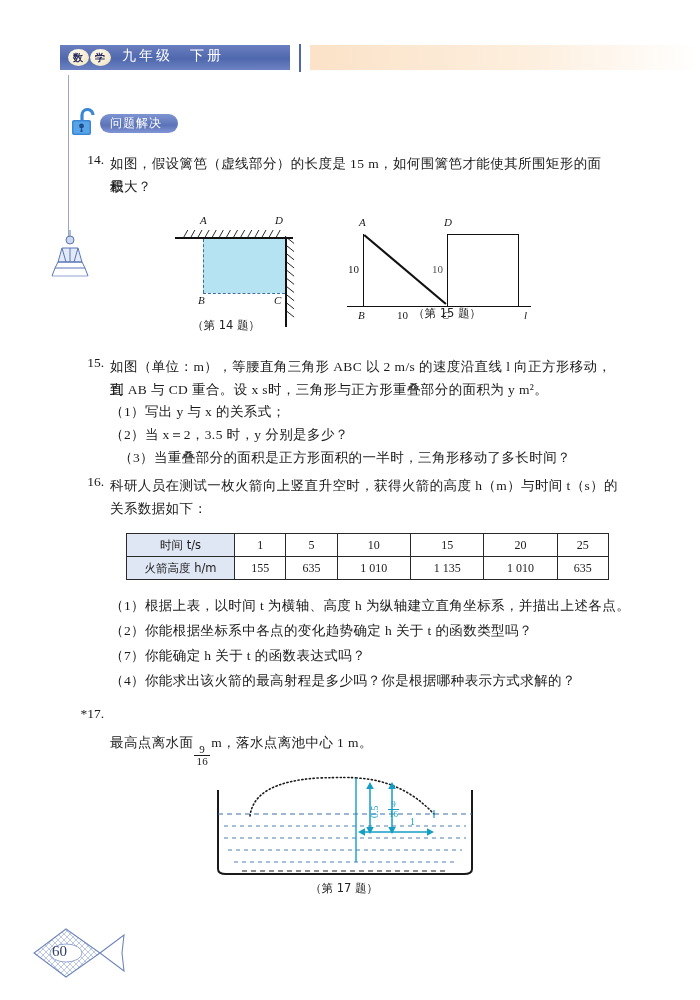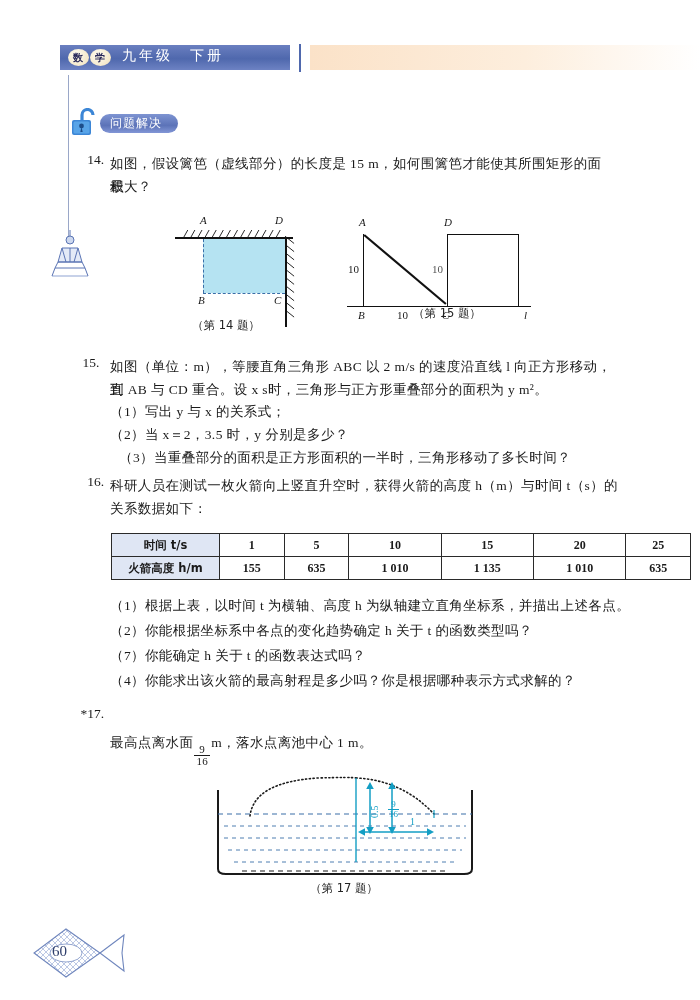--- a/index.html
+++ b/index.html
@@ -117,24 +117,23 @@
     position: absolute; left: 102px; top: 26px; width: 72px; height: 72px;
     border: 1.4px solid #111; border-bottom: none;
   }
   #fig15 .sq-left { position: absolute; left: 102px; top: 26px; width: 1.4px; height: 72px; background: #111; }
   #fig15 .hyp {
     position: absolute; left: 18px; top: 26px; width: 86px; height: 72px;
   }
 
   
   #tbl16 {
-    position: absolute; left: 111px; top: 533px; width: 580px;
+    position: absolute; left: 126px; top: 533px; width: 483px;
     border-collapse: collapse;
     font-size: 12px;
-    font-weight: bold;
   }
   #tbl16 td {
     border: 1px solid #2a2a2a;
     height: 23px; text-align: center; vertical-align: middle;
     font-family: "Liberation Serif", serif;
   }
   #tbl16 td.hdr {
     background: #dfe6f4; width: 108px;
     font-family: "DejaVu Sans", sans-serif; font-size: 11.5px;
   }
@@ -254,21 +253,21 @@
     <span class="lbl" style="left:99px; top:8px;">D</span>
     <span class="lbl" style="left:13px; top:101px;">B</span>
     <span class="lbl" style="left:97px; top:101px;">C</span>
     <span class="lbl" style="left:179px; top:101px;">l</span>
     <span class="lbl" style="left:3px; top:55px; font-style:normal;">10</span>
     <span class="lbl" style="left:52px; top:101px; font-style:normal;">10</span>
     <span class="lbl" style="left:87px; top:55px; font-style:normal; color:#555;">10</span>
     <span class="figcap" style="left:68px; top:98px;">（第 15 题）</span>
   </div>
 
-  <div class="pnum" style="left:78px; top:355px; width:26px;text-align:center;">15.</div>
+  <div class="pnum" style="left:78px; top:355px; width:26px;">15.</div>
   <div class="ptext" style="left:110px; top:355px; width:510px;">如图（单位：m），等腰直角三角形 ABC 以 2 m/s 的速度沿直线 l 向正方形移动，直</div>
   <div class="ptext" style="left:110px; top:378px; width:510px;">到 AB 与 CD 重合。设 x s时，三角形与正方形重叠部分的面积为 y m²。</div>
   <div class="sub" style="left:110px; top:403px;">（1）写出 y 与 x 的关系式；</div>
   <div class="sub" style="left:110px; top:426px;">（2）当 x＝2，3.5 时，y 分别是多少？</div>
   <div class="sub" style="left:119px; top:449px;">（3）当重叠部分的面积是正方形面积的一半时，三角形移动了多长时间？</div>
 
   <div class="pnum" style="left:78px; top:474px; width:26px;">16.</div>
   <div class="ptext" style="left:110px; top:474px; width:510px;">科研人员在测试一枚火箭向上竖直升空时，获得火箭的高度 h（m）与时间 t（s）的</div>
   <div class="ptext" style="left:110px; top:497px; width:510px;">关系数据如下：</div>
 

